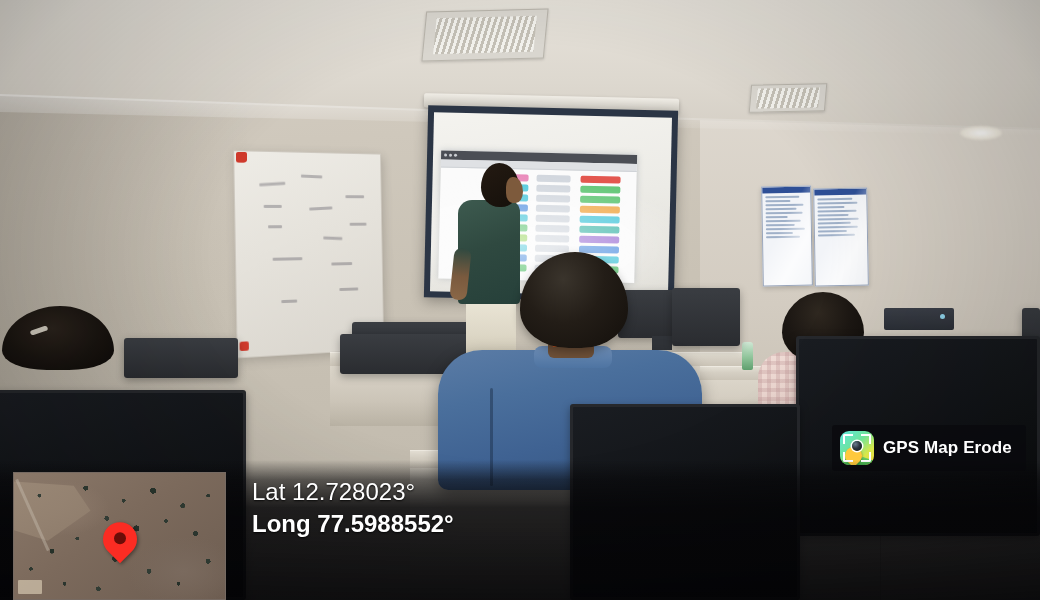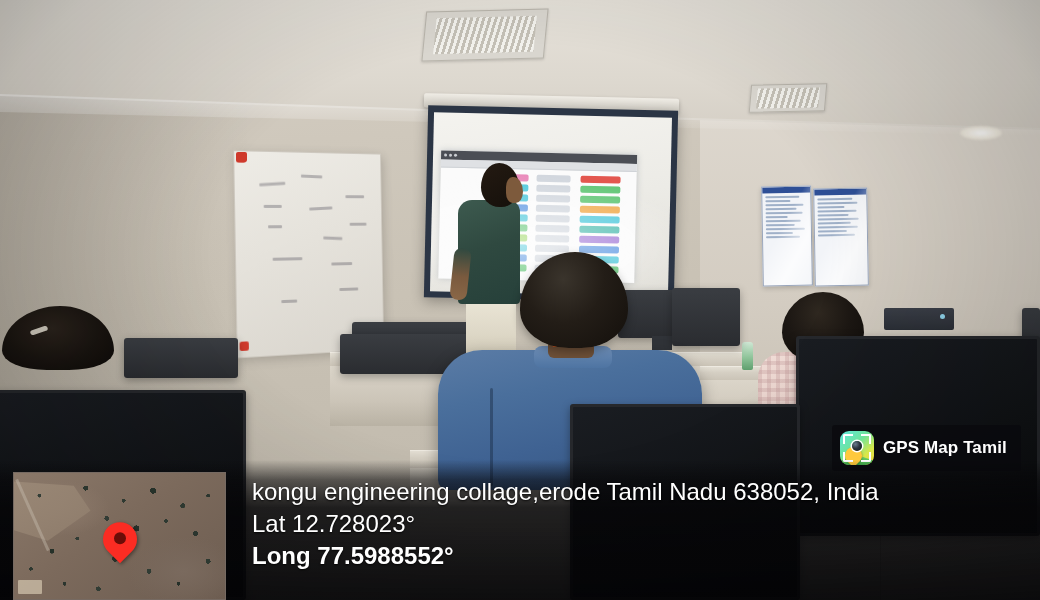--- a/index.html
+++ b/index.html
@@ -811,36 +811,35 @@
   <div id="gps-badge">
     <div id="gps-badge-icon">
       <div id="icon-ground"></div>
       <div id="icon-pin"></div>
       <div id="icon-lens"></div>
       <div class="icon-bracket tl"></div>
       <div class="icon-bracket tr"></div>
       <div class="icon-bracket bl"></div>
       <div class="icon-bracket br"></div>
     </div>
-    <div id="gps-badge-label">GPS Map Tamil</div>
+    <div id="gps-badge-label">GPS Map Erode</div>
   </div>
 
   <div id="gps-panel"></div>
 
   <div id="gps-map-thumb">
     <div class="map-ground"></div>
     <div class="map-field"></div>
     <div class="map-road"></div>
     <div class="map-trees"></div>
     <div class="map-building"></div>
     <div id="map-pin">
       <div class="pin-body"></div>
       <div class="pin-hole"></div>
     </div>
   </div>
 
   <div id="gps-text">
-    <div class="line" id="gps-line-address">kongu engineering collage,erode Tamil Nadu 638052, India</div>
     <div class="line" id="gps-line-lat">Lat 12.728023°</div>
     <div class="line" id="gps-line-long">Long 77.5988552°</div>
   </div>
 
 </div>
 
 </body></html>

